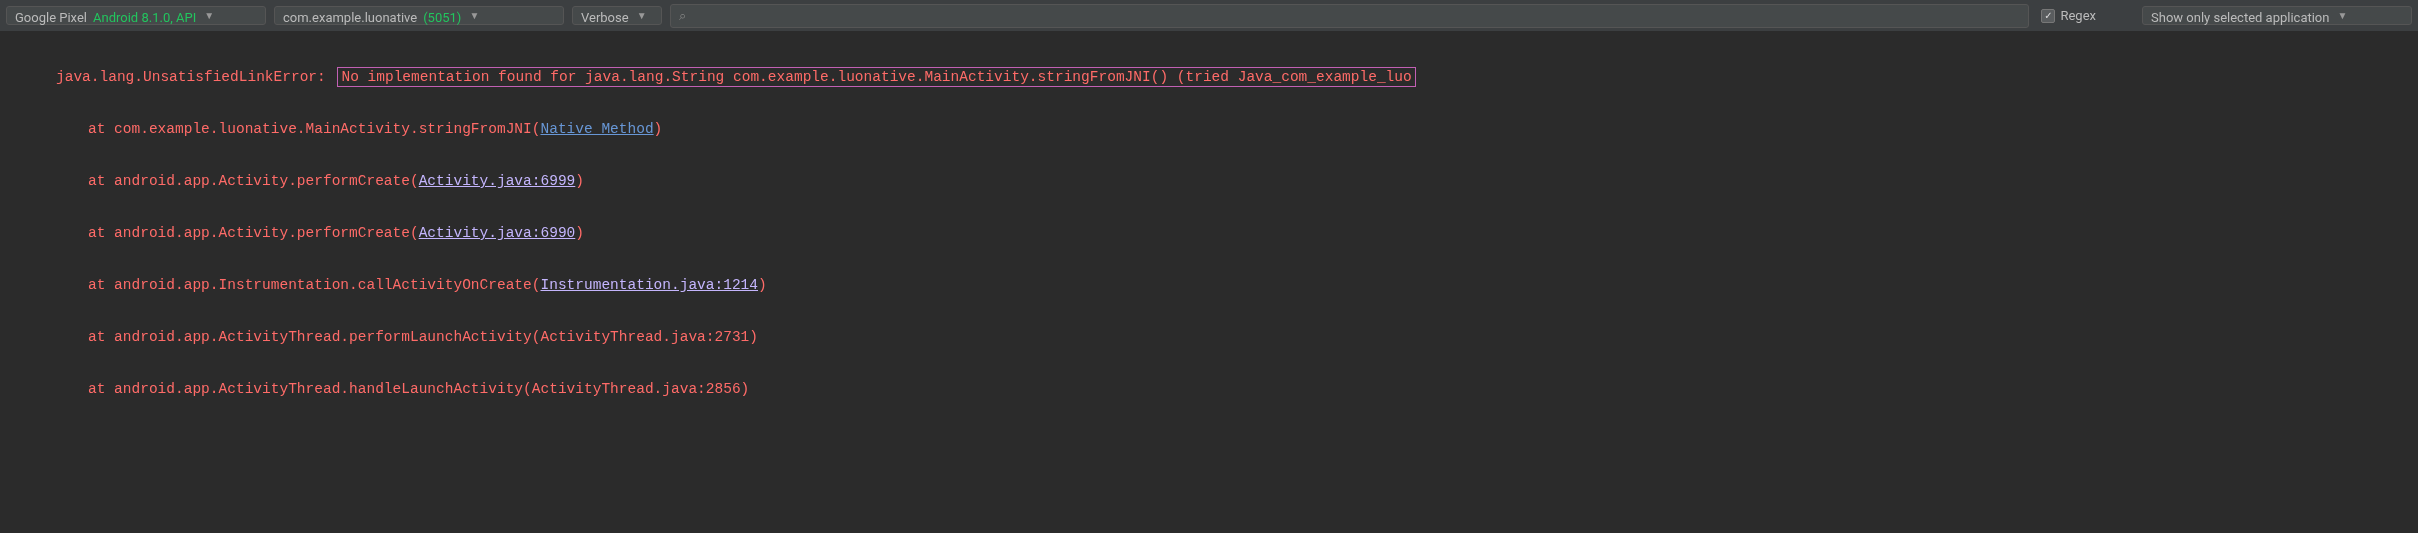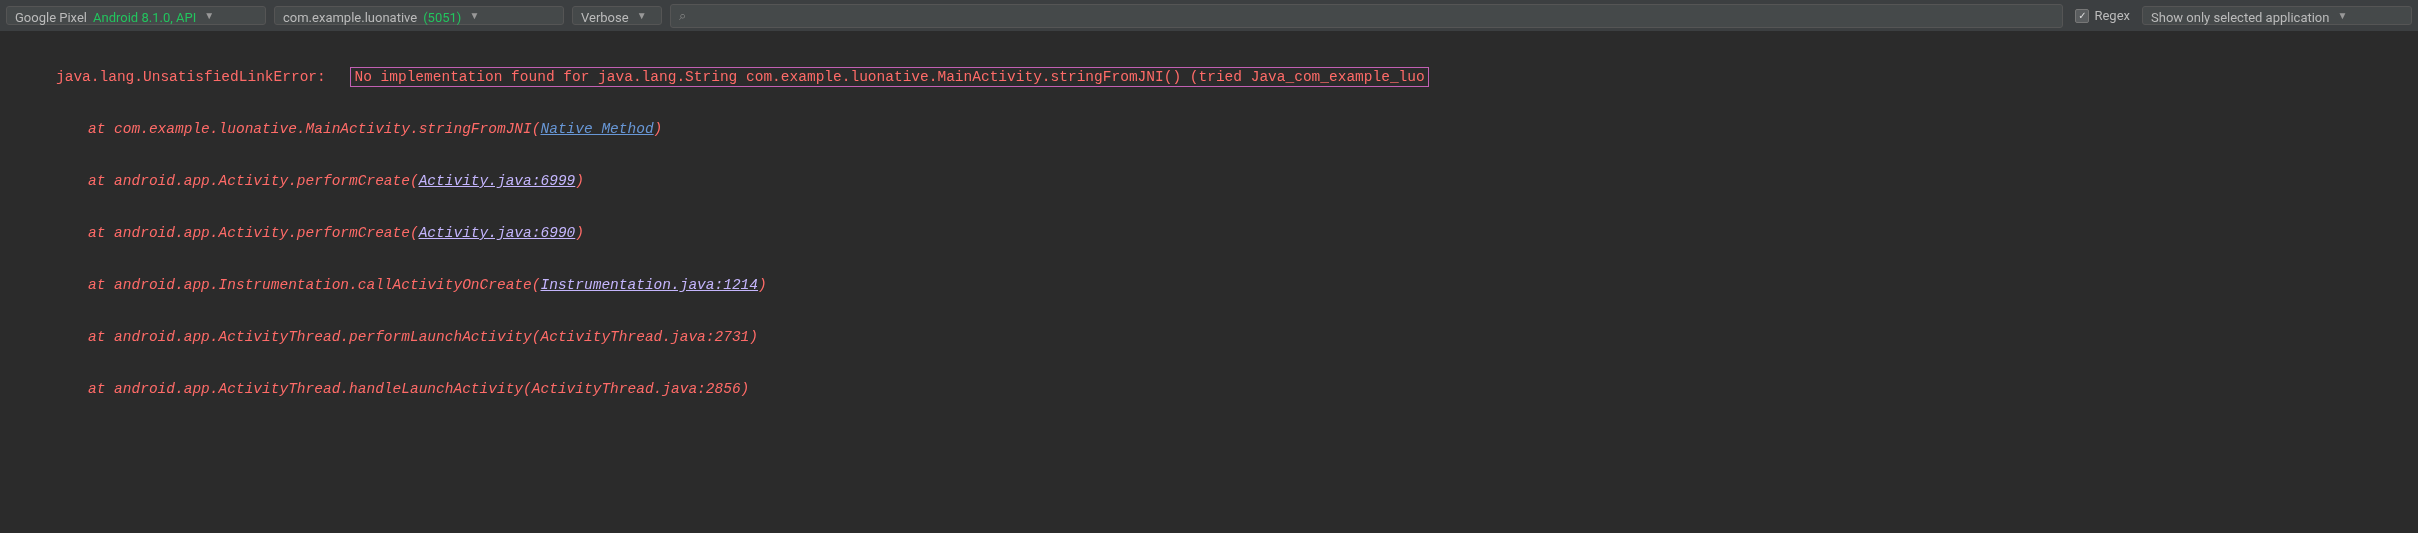--- a/index.html
+++ b/index.html
@@ -5,34 +5,34 @@
     * { margin:0; padding:0; box-sizing:border-box; }
     body { background:#2b2b2b; font-family:-apple-system,BlinkMacSystemFont,"Segoe UI",Roboto,sans-serif; font-size:13px; color:#bbb; overflow:hidden; }
     .toolbar { display:flex; align-items:center; gap:8px; padding:4px 6px; background:#3c3f41; border-bottom:1px solid #2b2b2b; height:32px; }
     .dropdown { display:flex; align-items:flex-start; gap:6px; background:#45494a; border:1px solid #555; border-radius:3px; padding:3px 8px; height:19px; cursor:pointer; white-space:nowrap; }
     .dropdown .label { color:#bbb; }
     .dropdown .muted { color:#22c55e; }
     .dropdown .chev { color:#999; font-size:10px; margin-left:2px; }
     .dev-dd { min-width:260px; }
     .pkg-dd { min-width:290px; }
     .lvl-dd { min-width:90px; }
-    .filter-dd { min-width:270px; }
+    .filter-dd { min-width:270px;margin-left:34px; }
     .search-wrap { display:flex; align-items:center; flex:1; background:#45494a; border:1px solid #555; border-radius:3px; height:24px; padding:0 8px; gap:6px; }
     .search-icon { color:#888; font-size:13px; }
     .search-input { flex:1; background:transparent; border:none; outline:none; color:#bbb; font-size:13px; }
     .check-wrap { display:flex; align-items:center; gap:5px; color:#bbb; padding:0 4px; cursor:pointer; }
     .check-box { width:14px; height:14px; background:#5a5d5f; border:1px solid #777; border-radius:2px; display:flex; align-items:center; justify-content:center; font-size:10px; color:#ddd; }
     .log { font-family:"Menlo","Consolas","Liberation Mono",monospace; font-size:14.5px; line-height:26px; padding:6px 4px 6px 16px; white-space:pre; color:#ff6b68; position:relative; }
     .log .line { display:block; }
     .indent1 { padding-left:40px; }
-    .indent2 { padding-left:72px;font-style:italic; }
+    .indent2 { padding-left:72px; }
     .link { color:#6897d6; text-decoration:underline; cursor:pointer; }
     .grey-link { color:#c4b5fd; text-decoration:underline; cursor:pointer; }
     .paren { color:#ff6b68; }
-    .err-box { border:1px solid #c260b4; padding:1px 3px; margin-left:16px; }
+    .err-box { border:1px solid #c260b4; padding:1px 3px; margin-left:3px; }
   </style>
 </head>
 <body>
 
 <div class="toolbar">
   <div class="dropdown dev-dd">
     <span class="label">Google Pixel</span>
     <span class="muted">Android 8.1.0, API</span>
     <span class="chev">▼</span>
   </div>

